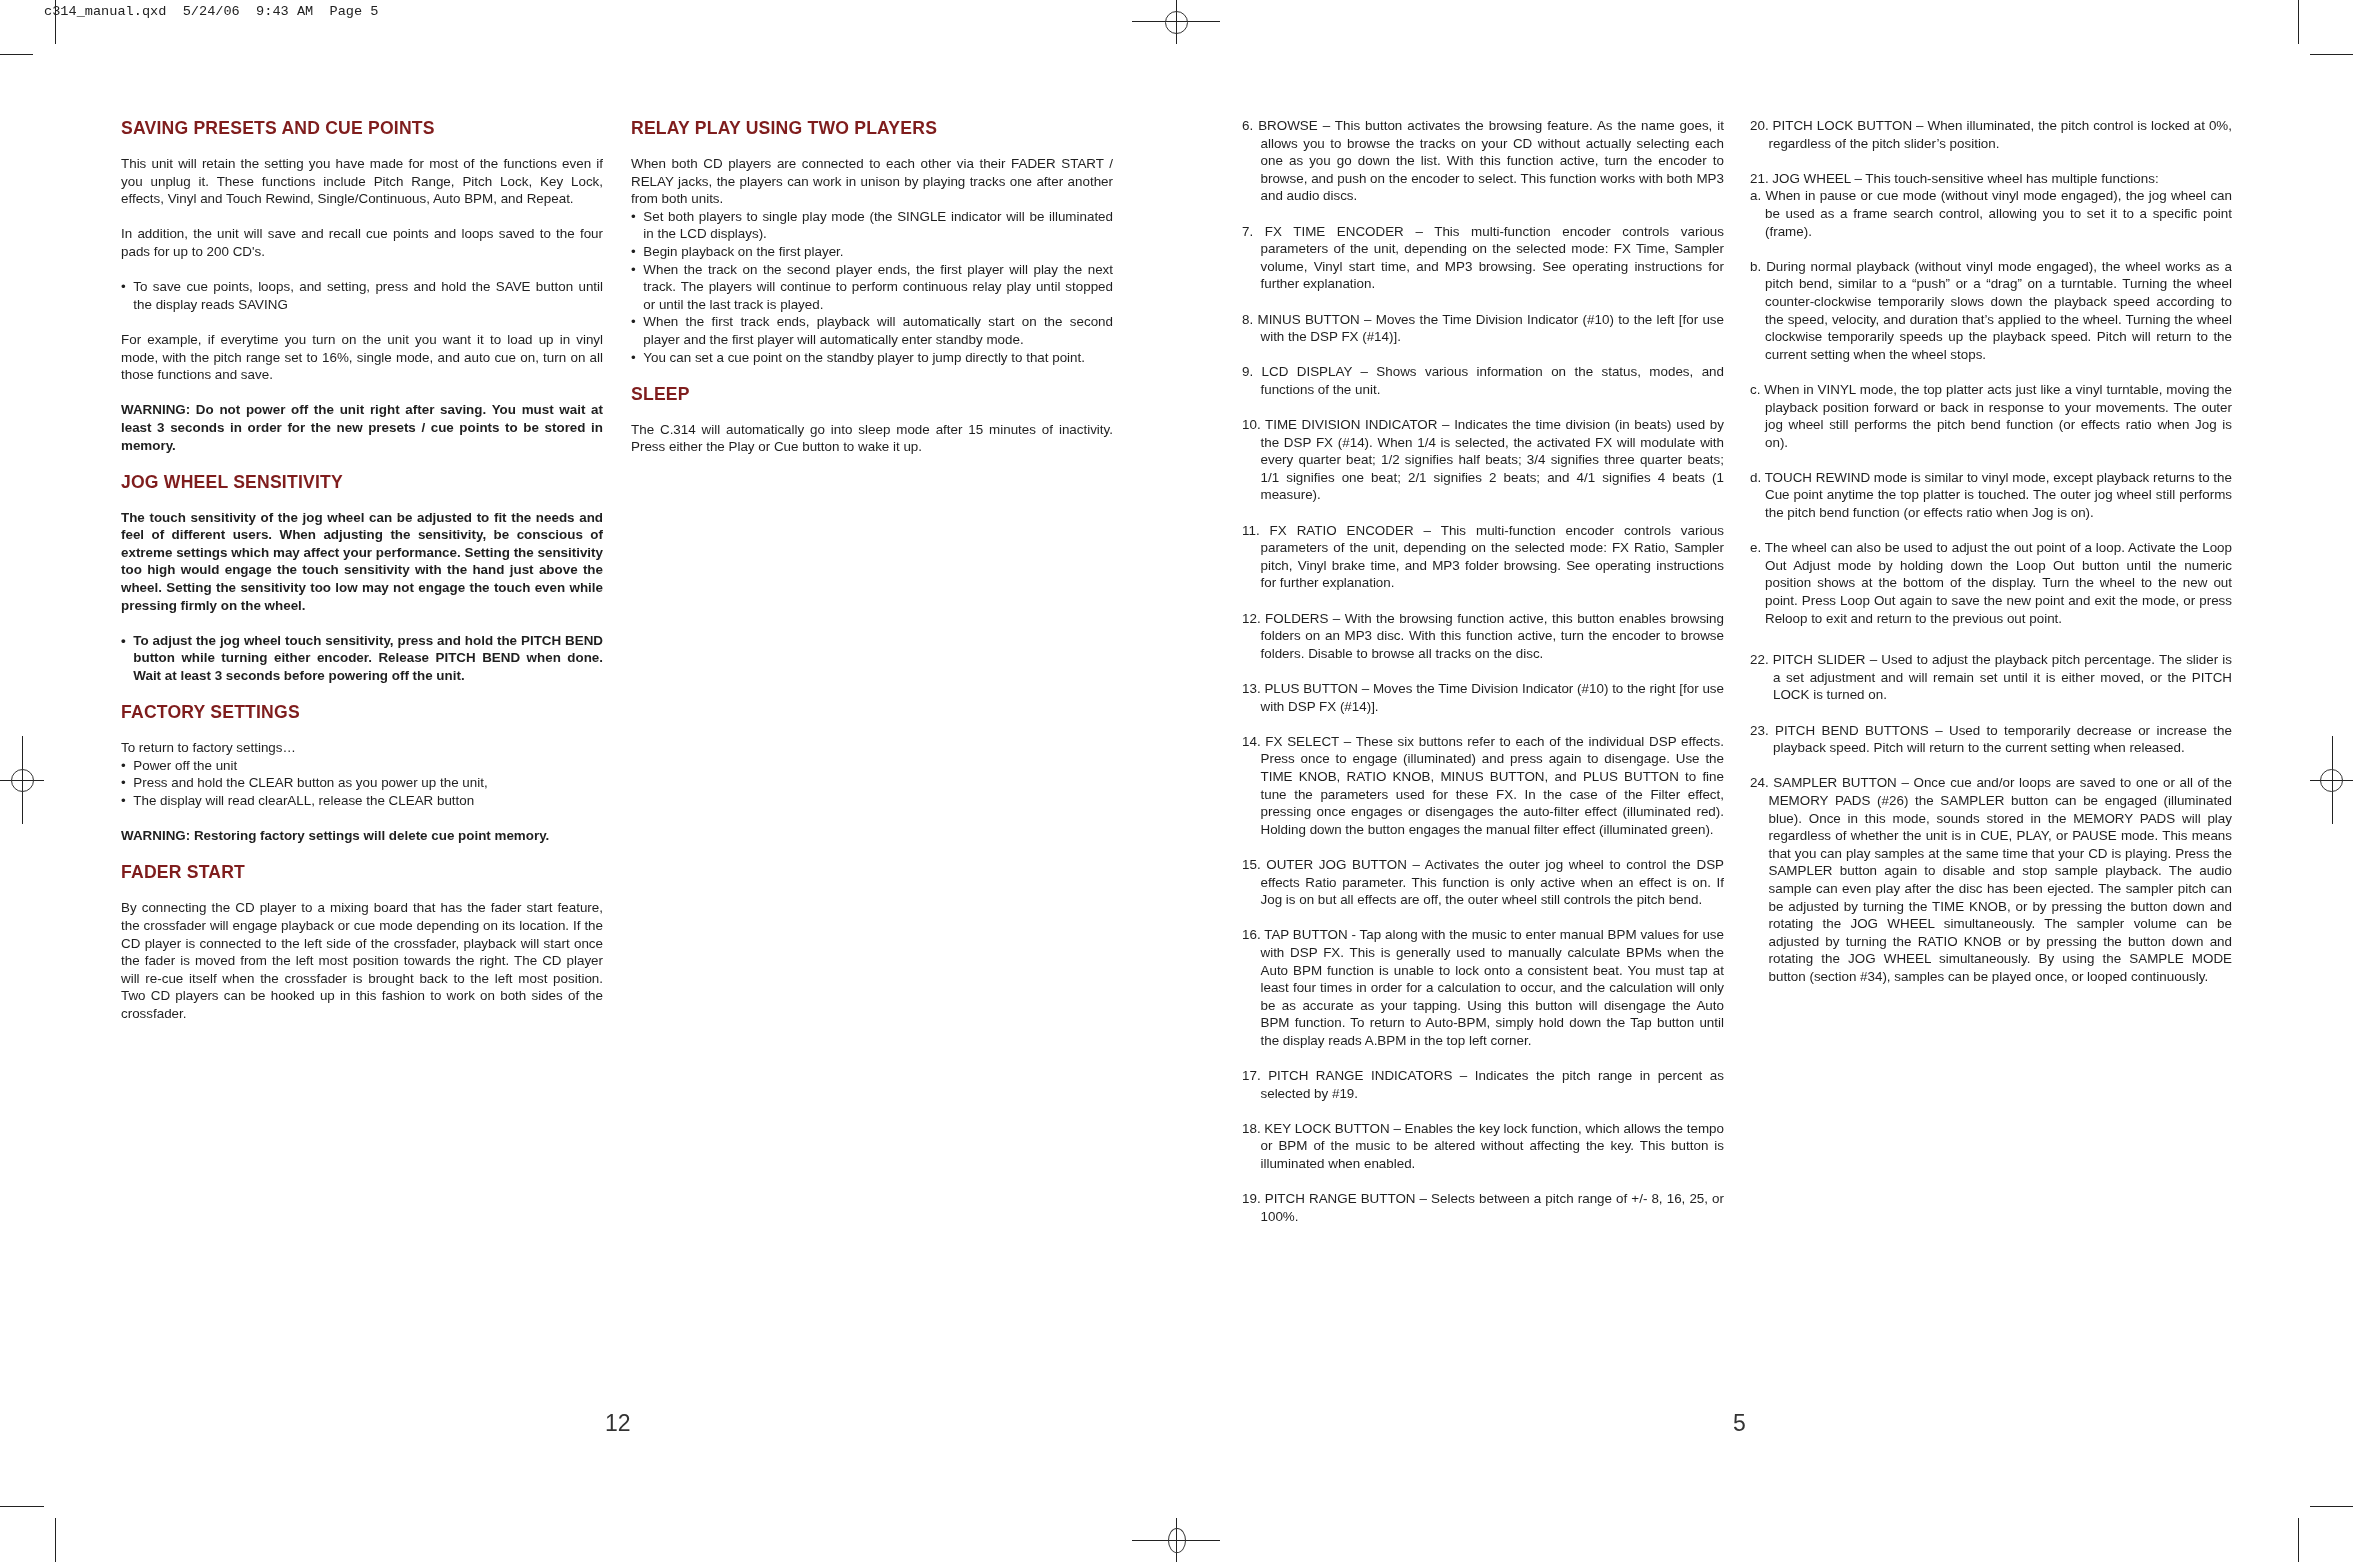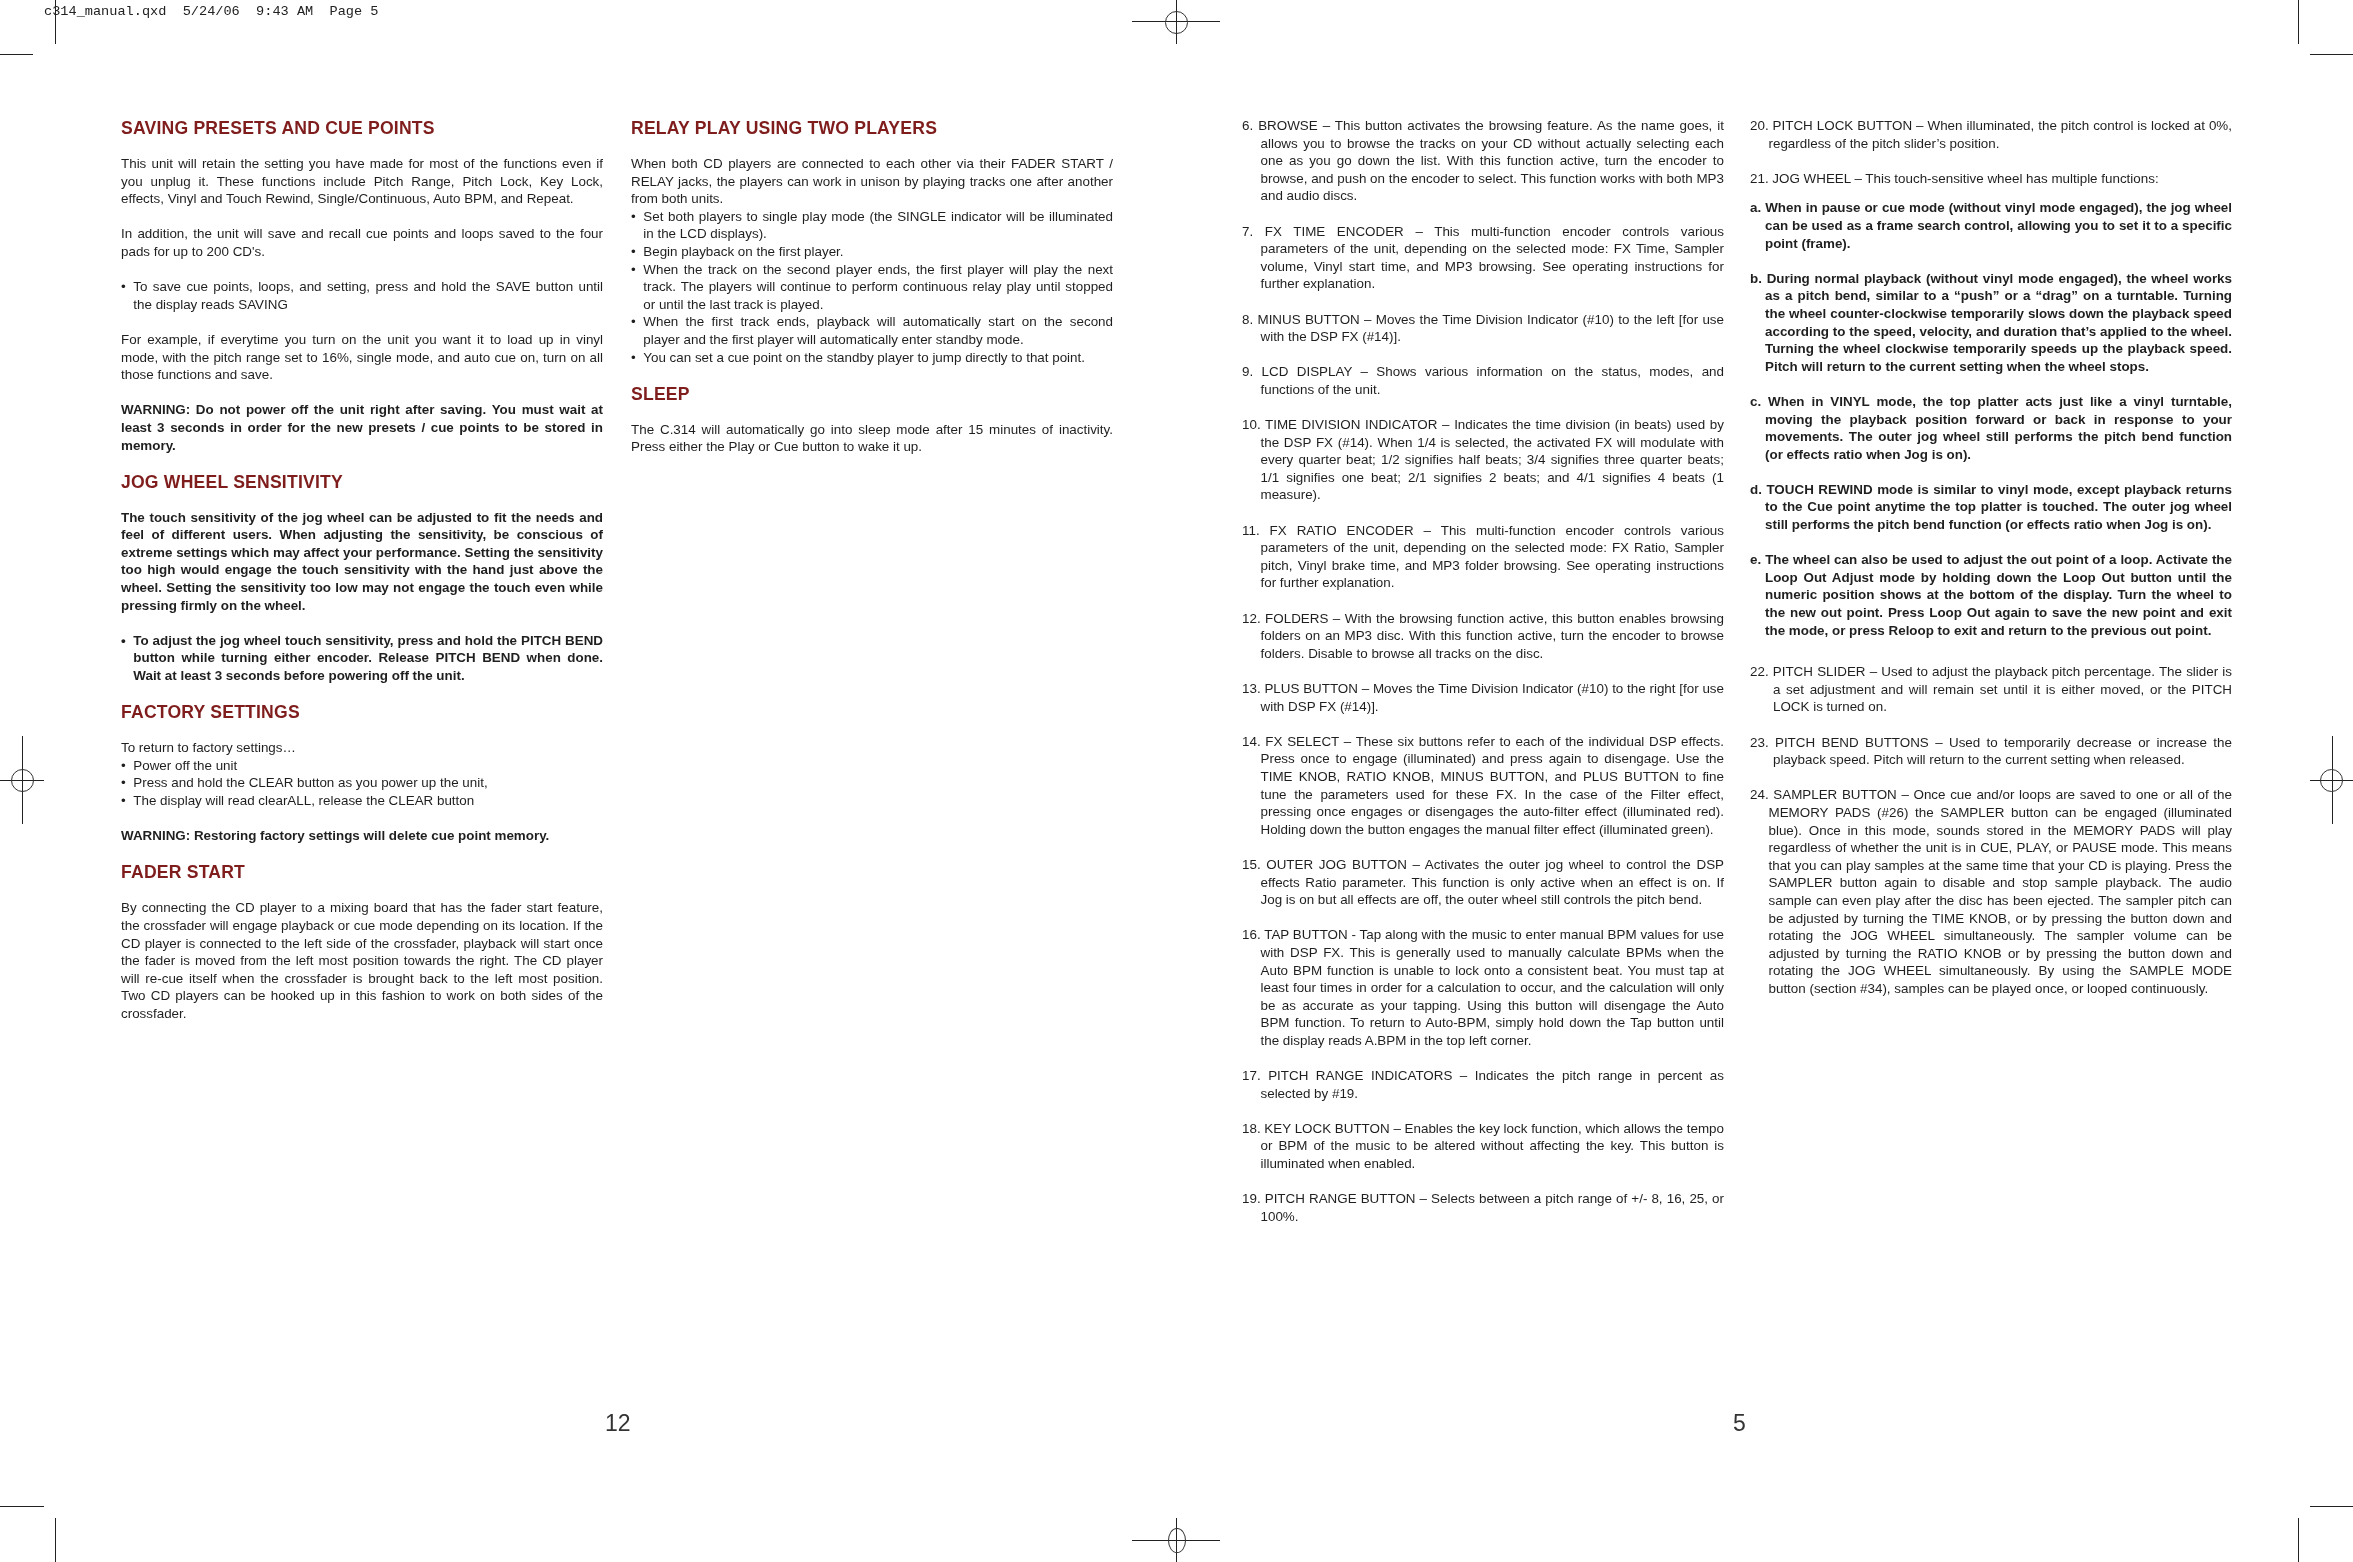--- a/index.html
+++ b/index.html
@@ -9,21 +9,21 @@
     .reg { position:absolute; width:23px; height:23px; border:1.3px solid #333; border-radius:50%; box-sizing:border-box; }
     .col { position:absolute; font-family:"Liberation Sans", sans-serif; font-size:13.4px; line-height:17.6px; text-align:justify; }
     .col h2 { font-size:17.6px; font-weight:bold; margin:0 0 16px 0; line-height:21px; letter-spacing:0.2px; color:#7f1d1d; }
     .col p { margin:0 0 17.6px 0; }
     .col .b { font-weight:bold; }
     .col ul { list-style:none; margin:0 0 17.6px 0; padding:0; }
     .col ul li { padding-left:12.3px; text-indent:-12.3px; }
     .col ul li::before { content:"•"; display:inline-block; width:12.3px; text-indent:0; }
     .col .tight { margin-bottom:0; }
     .item { padding-left:18.5px; text-indent:-18.5px; margin:0 0 17.6px 0; }
-    .sub { padding-left:15px; text-indent:-15px; margin:0;font-weight:bold; }
+    .sub { padding-left:15px; text-indent:-15px; margin:0; }
     .pagenum { position:absolute; font-family:"Liberation Sans", sans-serif; font-size:23px; color:#333; }
   </style>
 </head>
 <body>
 
 <div class="slug">c314_manual.qxd  5/24/06  9:43 AM  Page 5</div>
 
 <div class="mark" style="left:55px;top:0;width:1.3px;height:44px;"></div>
 <div class="mark" style="left:0;top:54px;width:33px;height:1.3px;"></div>
 
@@ -123,21 +123,21 @@
   <p class="item">14. FX SELECT – These six buttons refer to each of the individual DSP effects.  Press once to engage (illuminated) and press again to disengage.  Use the TIME KNOB, RATIO KNOB, MINUS BUTTON, and PLUS BUTTON to fine tune the parameters used for these FX. In the case of the Filter effect, pressing once engages or disengages the auto-filter effect (illuminated red). Holding down the button engages the manual filter effect (illuminated green).</p>
   <p class="item">15. OUTER JOG BUTTON – Activates the outer jog wheel to control the DSP effects Ratio parameter. This function is only active when an effect is on. If Jog is on but all effects are off, the outer wheel still controls the pitch bend.</p>
   <p class="item">16. TAP BUTTON - Tap along with the music to enter manual BPM values for use with DSP FX.  This is generally used to manually calculate BPMs when the Auto BPM function is unable to lock onto a consistent beat.  You must tap at least four times in order for a calculation to occur, and the calculation will only be as accurate as your tapping.  Using this button will disengage the Auto BPM function. To return to Auto-BPM, simply hold down the Tap button until the display reads A.BPM in the top left corner.</p>
   <p class="item">17. PITCH RANGE INDICATORS – Indicates the pitch range in percent as selected by #19.</p>
   <p class="item">18. KEY LOCK BUTTON – Enables the key lock function, which allows the tempo or BPM of the music to be altered without affecting the key.  This button is illuminated when enabled.</p>
   <p class="item">19. PITCH RANGE BUTTON – Selects between a pitch range of +/- 8, 16, 25, or 100%.</p>
 </div>
 
 <div class="col" style="left:1750px;top:117px;width:482px;">
   <p class="item">20. PITCH LOCK BUTTON – When illuminated, the pitch control is locked at 0%, regardless of the pitch slider’s position.</p>
-  <p class="item tight" style="margin-bottom:12px;">21. JOG WHEEL – This touch-sensitive wheel has multiple functions:</p>
+  <p class="item tight" style="margin-bottom:0;">21. JOG WHEEL – This touch-sensitive wheel has multiple functions:</p>
   <p class="sub">a. When in pause or cue mode (without vinyl mode engaged), the jog wheel can be used as a frame search control, allowing you to set it to a specific point (frame).</p>
   <p class="sub">b. During normal playback (without vinyl mode engaged), the wheel works as a pitch bend, similar to a “push” or a “drag” on a turntable. Turning the wheel counter-clockwise temporarily slows down the playback speed according to the speed, velocity, and duration that’s applied to the wheel. Turning the wheel clockwise temporarily speeds up the playback speed. Pitch will return to the current setting when the wheel stops.</p>
   <p class="sub">c. When in VINYL mode, the top platter acts just like a vinyl turntable, moving the playback position forward or back in response to your movements. The outer jog wheel still performs the pitch bend function (or effects ratio when Jog is on).</p>
   <p class="sub">d. TOUCH REWIND mode is similar to vinyl mode, except playback returns to the Cue point anytime the top platter is touched. The outer jog wheel still performs the pitch bend function (or effects ratio when Jog is on).</p>
   <p class="sub" style="margin-bottom:17.6px;">e. The wheel can also be used to adjust the out point of a loop. Activate the Loop Out Adjust mode by holding down the Loop Out button until the numeric position shows at the bottom of the display. Turn the wheel to the new out point. Press Loop Out again to save the new point and exit the mode, or press Reloop to exit and return to the previous out point.</p>
   <p class="item" style="padding-left:23px;text-indent:-23px;margin-top:24px;">22. PITCH SLIDER – Used to adjust the playback pitch percentage.  The slider is a set adjustment and will remain set until it is either moved, or the PITCH LOCK is turned on.</p>
   <p class="item" style="padding-left:23px;text-indent:-23px;">23. PITCH BEND BUTTONS – Used to temporarily decrease or increase the playback speed.  Pitch will return to the current setting when released.</p>
   <p class="item">24. SAMPLER BUTTON – Once cue and/or loops are saved to one or all of the MEMORY PADS (#26) the SAMPLER button can be engaged (illuminated blue).  Once in this mode, sounds stored in the MEMORY PADS will play regardless of whether the unit is in CUE, PLAY, or PAUSE mode.  This means that you can play samples at the same time that your CD is playing.  Press the SAMPLER button again to disable and stop sample playback. The audio sample can even play after the disc has been ejected.  The sampler pitch can be adjusted by turning the TIME KNOB, or by pressing the button down and rotating the JOG WHEEL simultaneously.  The sampler volume can be adjusted by turning the RATIO KNOB or by pressing the button down and rotating the JOG WHEEL simultaneously.  By using the SAMPLE MODE button (section #34), samples can be played once, or looped continuously.</p>
 </div>
 

